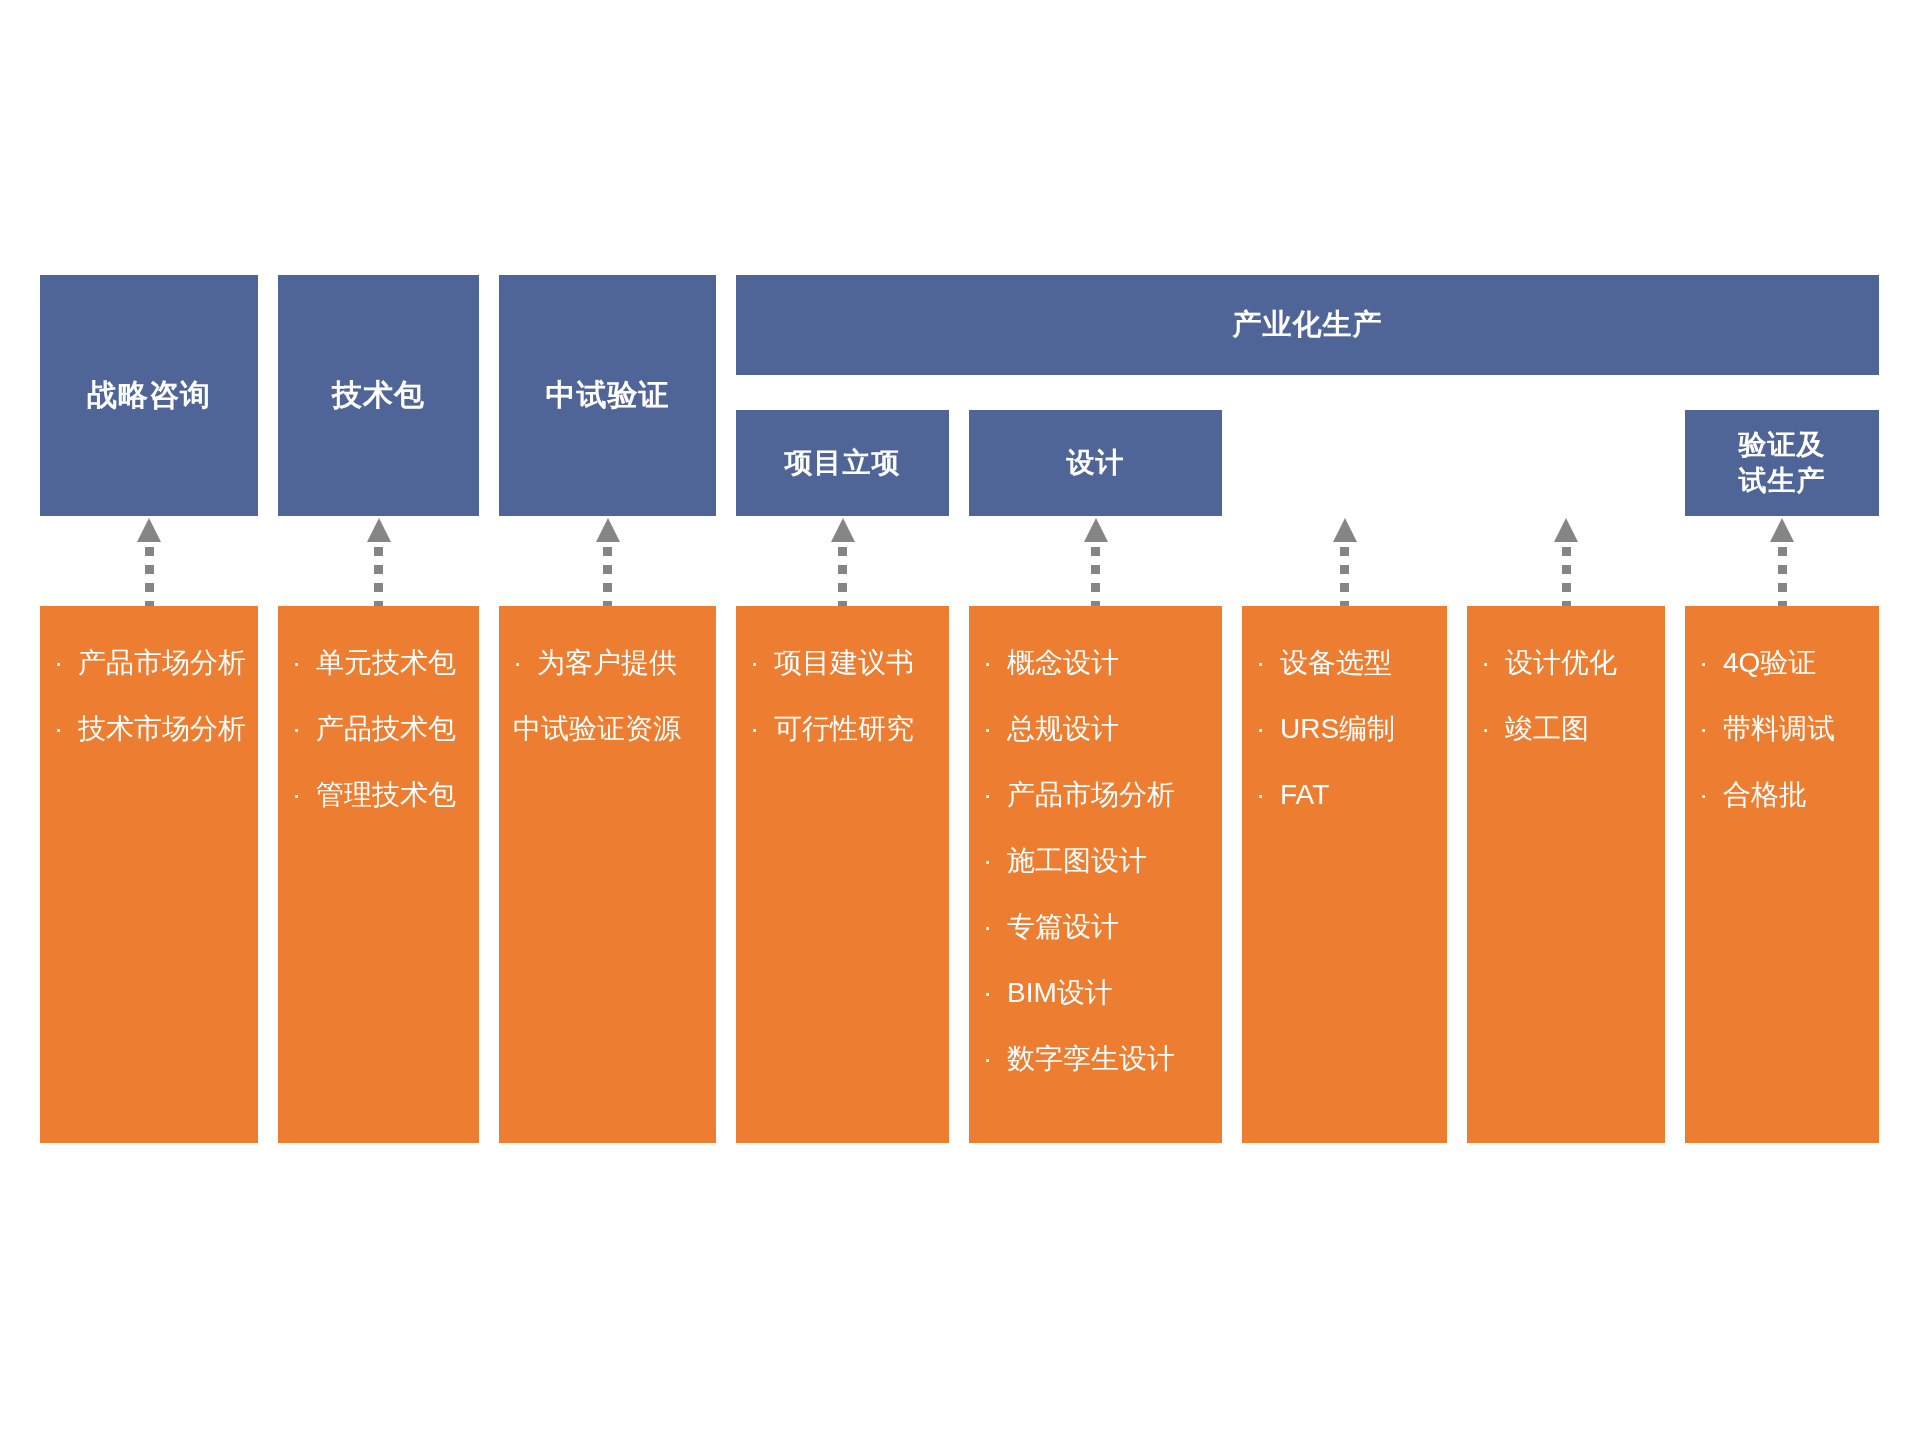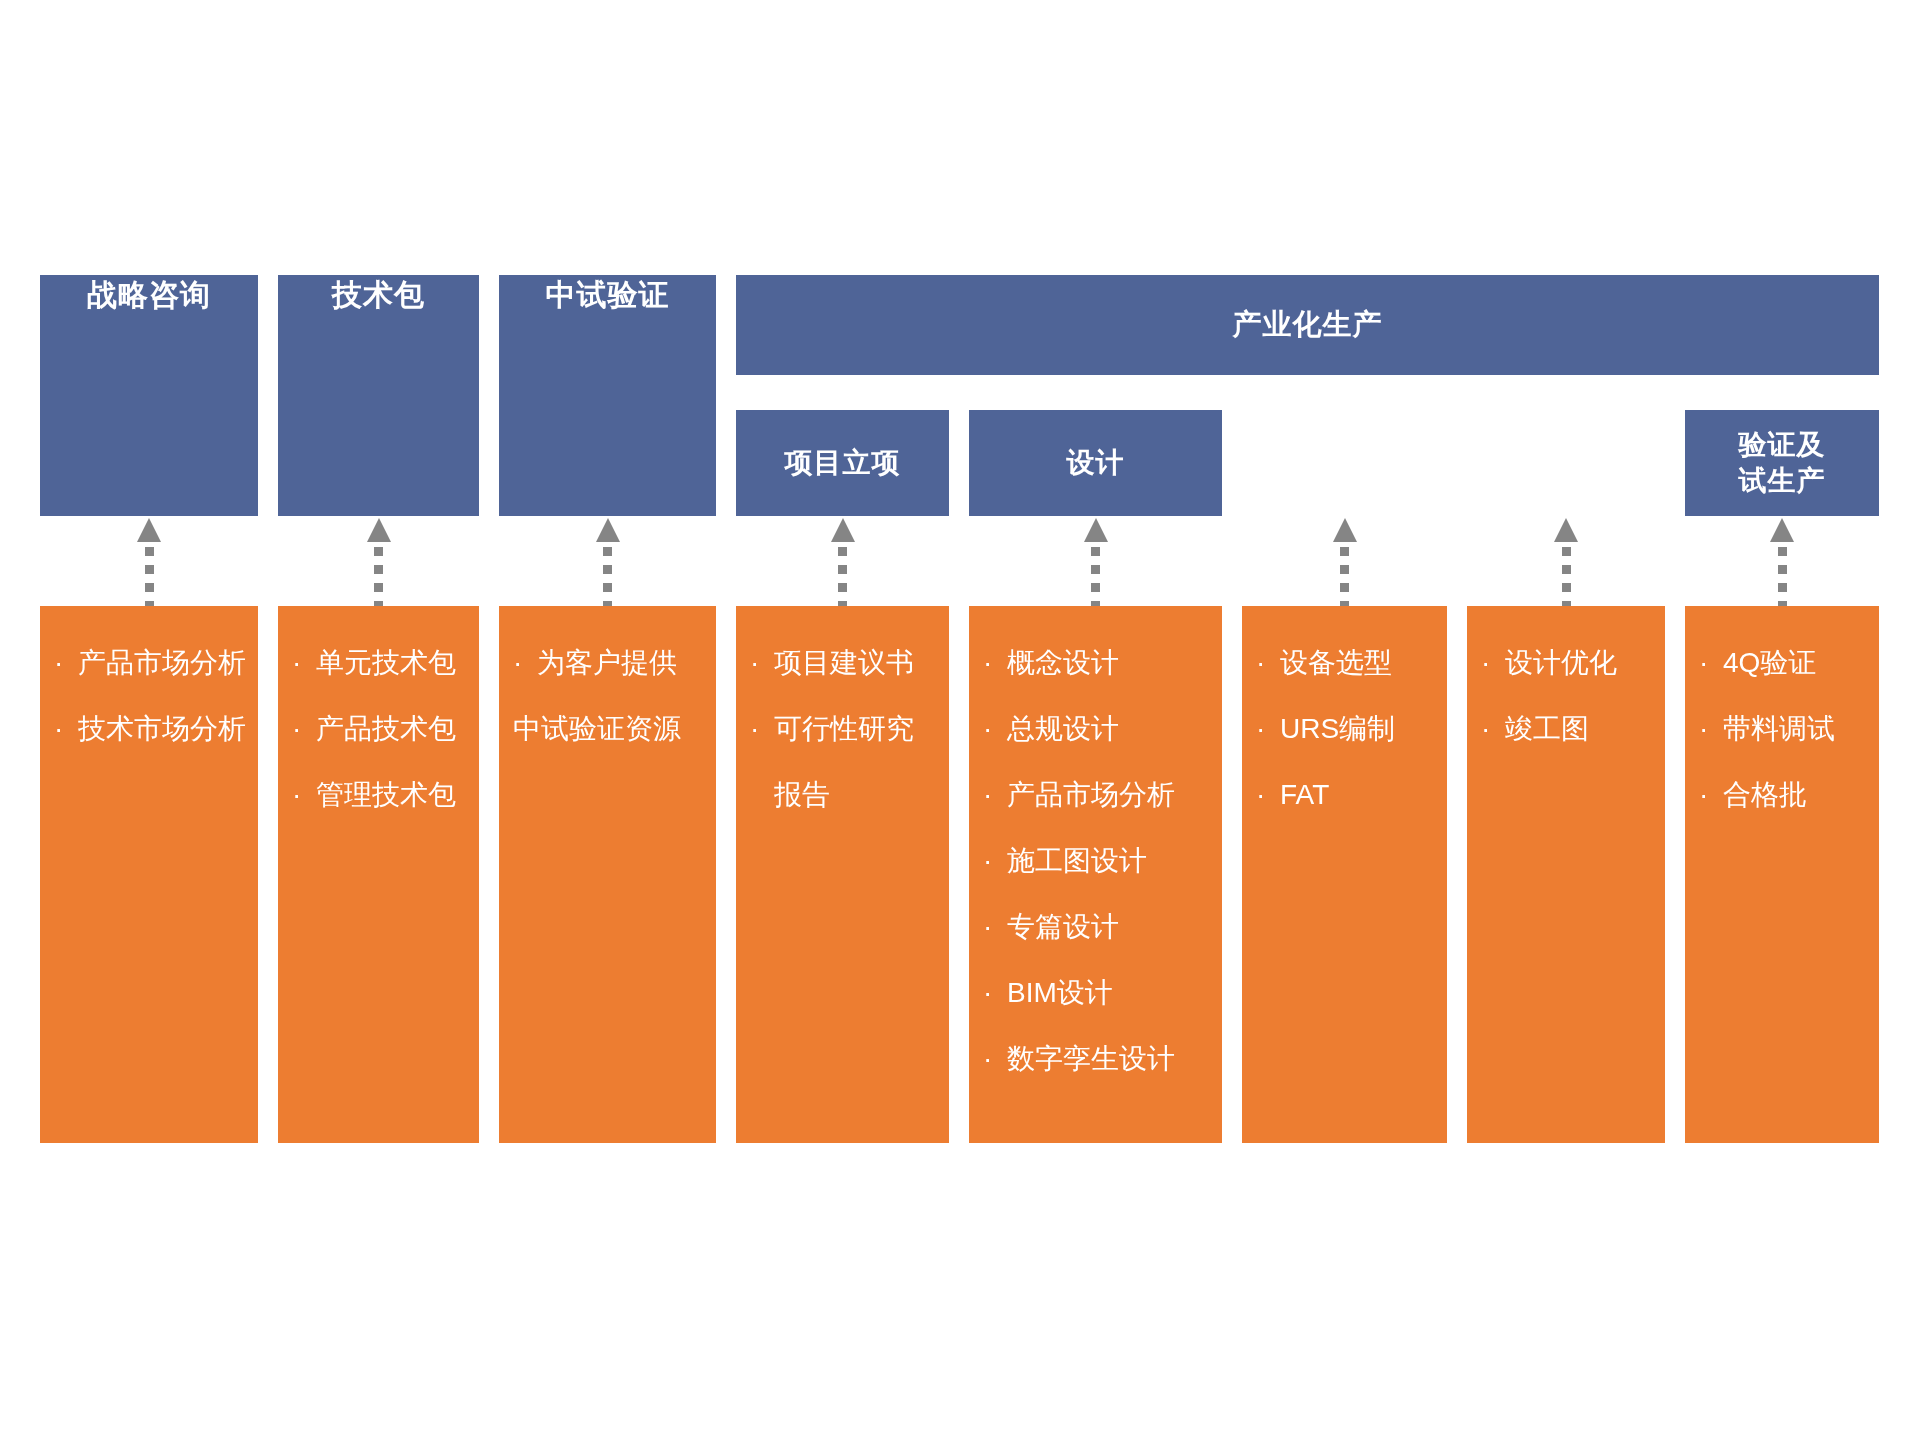--- a/index.html
+++ b/index.html
@@ -22,21 +22,21 @@
     display:grid;
     grid-template-columns:218px 201px 217px 213px 253px 205px 198px 194px;
     grid-template-rows:241px 90px 537px;
     column-gap:20px;
   }
   
   .pillar{
     grid-row:1;
     background:var(--blue);
     color:var(--white);
-    display:flex;justify-content:center;
+    display:flex;align-items:center;justify-content:center;
     font-size:30px;font-weight:bold;
     letter-spacing:1px;
     font-family:Liberation Serif, serif;
   }
   .banner{
     grid-row:1;
     grid-column:4 / 9;
     align-self:start;
     height:100px;width:100%;
     background:var(--blue);
@@ -202,23 +202,20 @@
 
     <div class="obox" style="grid-column:4">
       <div class="item">
           <span class="blt">·</span>
           <span>项目建议书</span>
         </div>
       <div class="item">
           <span class="blt">·</span>
           <span>可行性研究</span>
         </div>
-      <div class="item indent">
-          <span>报告</span>
-        </div>
     </div>
 
     <div class="obox" style="grid-column:5">
       <div class="item">
           <span class="blt">·</span>
           <span>概念设计</span>
         </div>
       <div class="item">
           <span class="blt">·</span>
           <span>总规设计</span>

